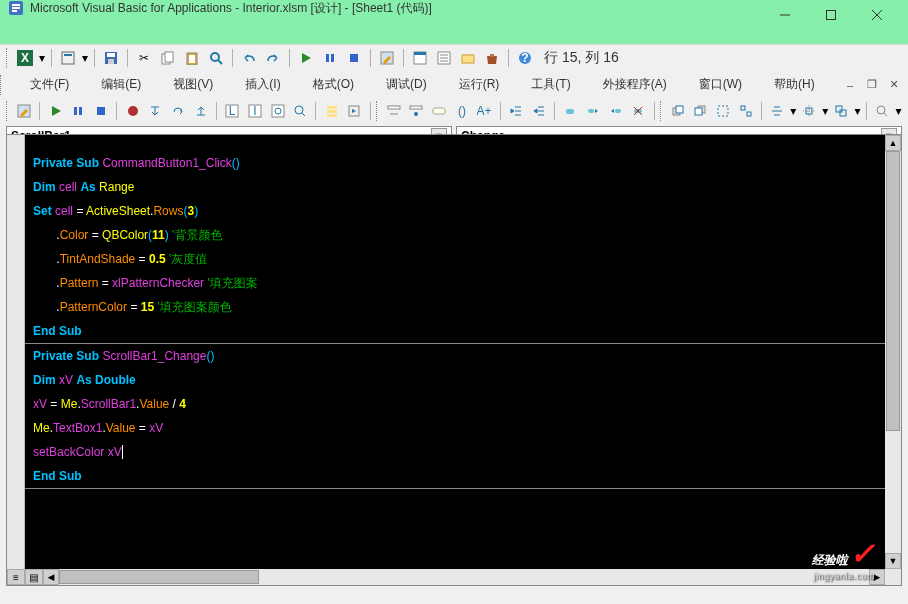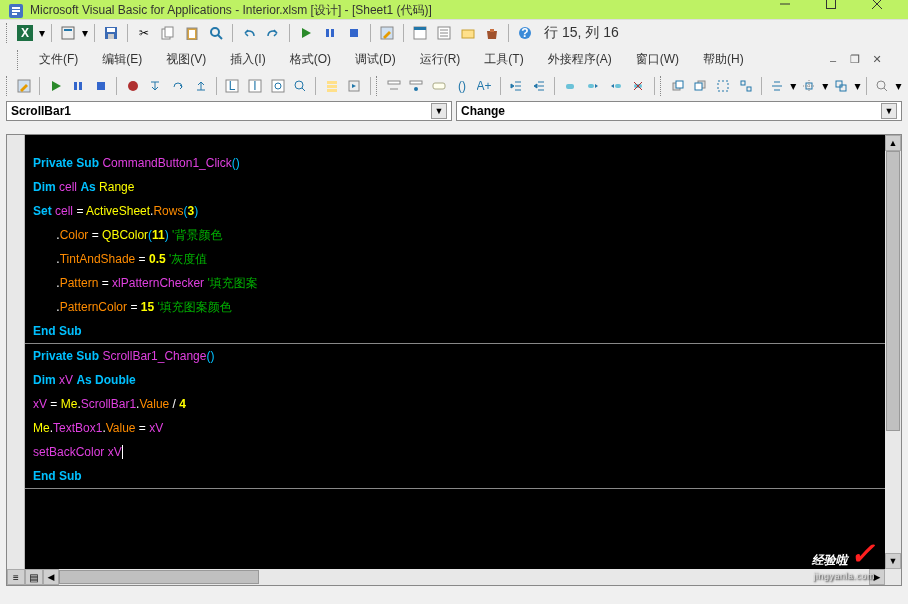--- a/index.html
+++ b/index.html
@@ -1,34 +1,34 @@
 <!DOCTYPE html>
 <html><head>
   <meta charset="utf-8">
   <style>
     * { margin: 0; padding: 0; box-sizing: border-box; font-family: 'Microsoft YaHei', 'SimSun', Arial, sans-serif; font-size: 12px; }
     body { width: 908px; height: 604px; background: #f0f0f0; position: relative; overflow: hidden; }
     
     
-    .titlebar { height: 20px; background: #bef264; border-bottom: 1px solid #ddd; display: flex; align-items: flex-end; padding: 0 8px; }
+    .titlebar { height: 45px; background: #86efac; border-bottom: 1px solid #ddd; display: flex; align-items: flex-start; padding: 0 8px; }
     .titlebar .app-icon { width: 16px; height: 16px; margin-right: 6px; }
     .titlebar .title-text { flex: 1; color: #333; font-size: 12px; }
     .win-controls { display: flex; gap: 0; }
     .win-btn { width: 46px; height: 30px; display: flex; align-items: center; justify-content: center; color: #333; cursor: pointer; }
     
     
     .toolbar { display: flex; align-items: center; padding: 2px 6px; background: #f0f0f0; gap: 2px; }
     .tb-btn { width: 22px; height: 22px; display: flex; align-items: center; justify-content: center; border: 1px solid transparent; cursor: pointer; }
     .tb-sep { width: 1px; height: 18px; background: #b0b0b0; margin: 0 3px; }
     .tb-drop { width: 8px; display: flex; align-items: center; justify-content: center; }
     .tb-handle { width: 4px; height: 20px; border-left: 1px dotted #888; margin-right: 2px; }
     .cursor-pos { color: #333; font-size: 14px; padding-left: 6px; }
     
     
-    .menubar { display: flex; align-items: center; padding: 2px 17px; background: #f0f0f0; gap: 8px; }
+    .menubar { display: flex; align-items: center; padding: 2px 0; background: #f0f0f0; gap: 16px; }
     .menu-item { padding: 3px 8px; cursor: pointer; color: #333; }
     .mdi-controls { margin-left: auto; display: flex; gap: 6px; padding-right: 6px; }
     .mdi-btn { width: 16px; height: 14px; display: flex; align-items: center; justify-content: center; cursor: pointer; color: #555; font-size: 11px; }
     
     
     .dropdown-row { display: flex; padding: 2px 6px; gap: 4px; background: #f0f0f0; }
     .combo { flex: 1; height: 20px; background: #fff; border: 1px solid #888; display: flex; align-items: center; padding: 0 4px; font-family: 'Courier New', monospace; font-weight: bold; font-size: 13px; }
     .combo .combo-text { flex: 1; }
     .combo-arrow { width: 16px; height: 16px; background: #e8e8e8; border: 1px solid #999; display: flex; align-items: center; justify-content: center; font-size: 9px; }
     

